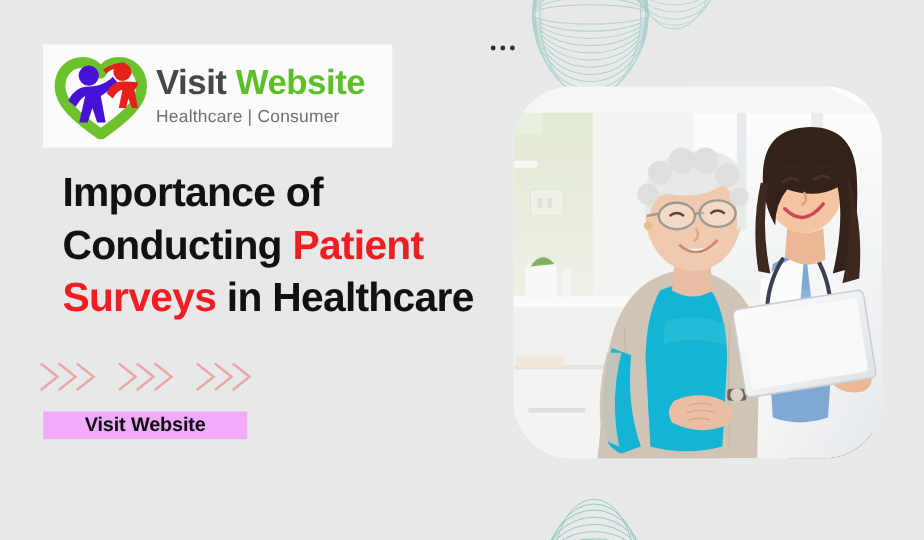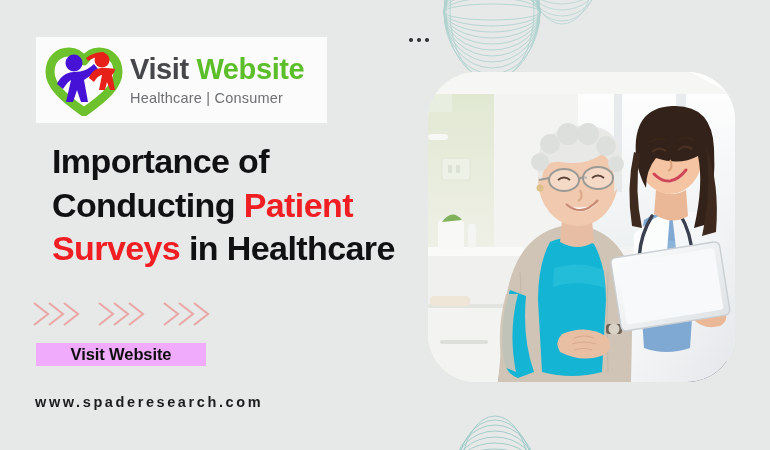--- a/index.html
+++ b/index.html
@@ -186,21 +186,20 @@
 
         <polyline points="134,7 148,18 134,29"></polyline>
         <polyline points="149,7 163,18 149,29"></polyline>
         <polyline points="164,7 178,18 164,29"></polyline>
       </g>
     </svg>
   </div>
 
   <button id="cta-button">Visit Website</button>
 
-  <div id="website-url">www.spaderesearch.com</div>
 
   <div id="photo-frame">
     <svg viewBox="0 0 307 310" xmlns="http://www.w3.org/2000/svg" aria-hidden="true">
       <defs>
         <linearGradient id="gWall" x1="0" y1="0" x2="0" y2="1">
           <stop offset="0%" stop-color="#dfe7cf"></stop>
           <stop offset="100%" stop-color="#eef0e6"></stop>
         </linearGradient>
         <linearGradient id="gWin" x1="0" y1="0" x2="0" y2="1">
           <stop offset="0%" stop-color="#ffffff"></stop>

